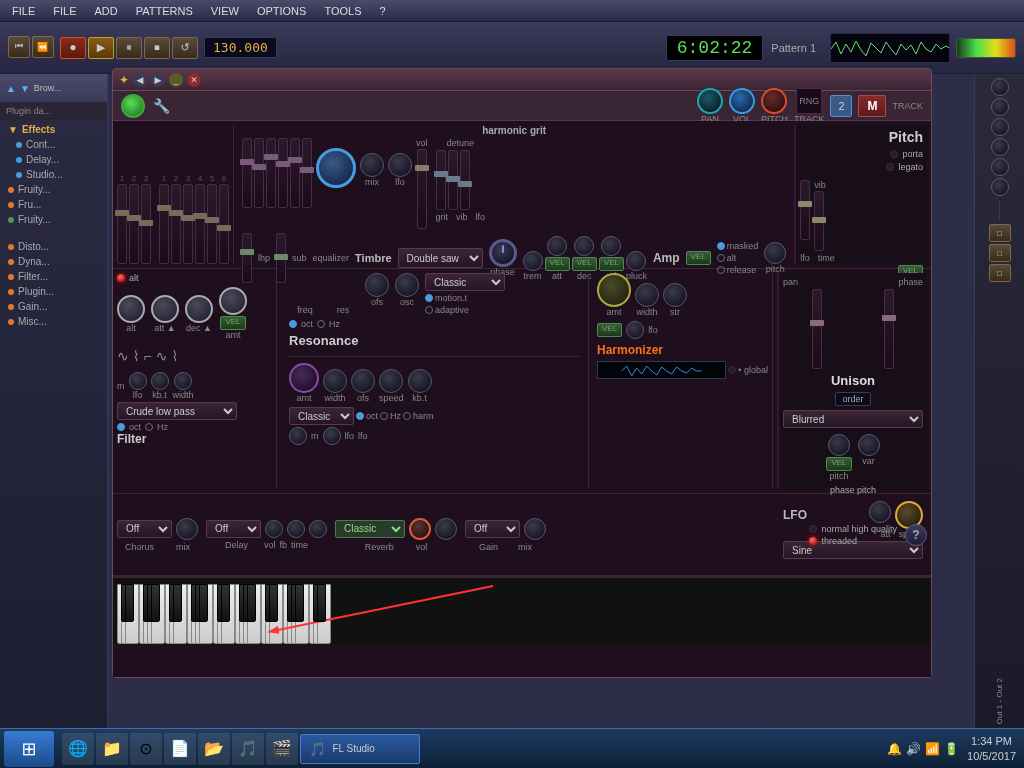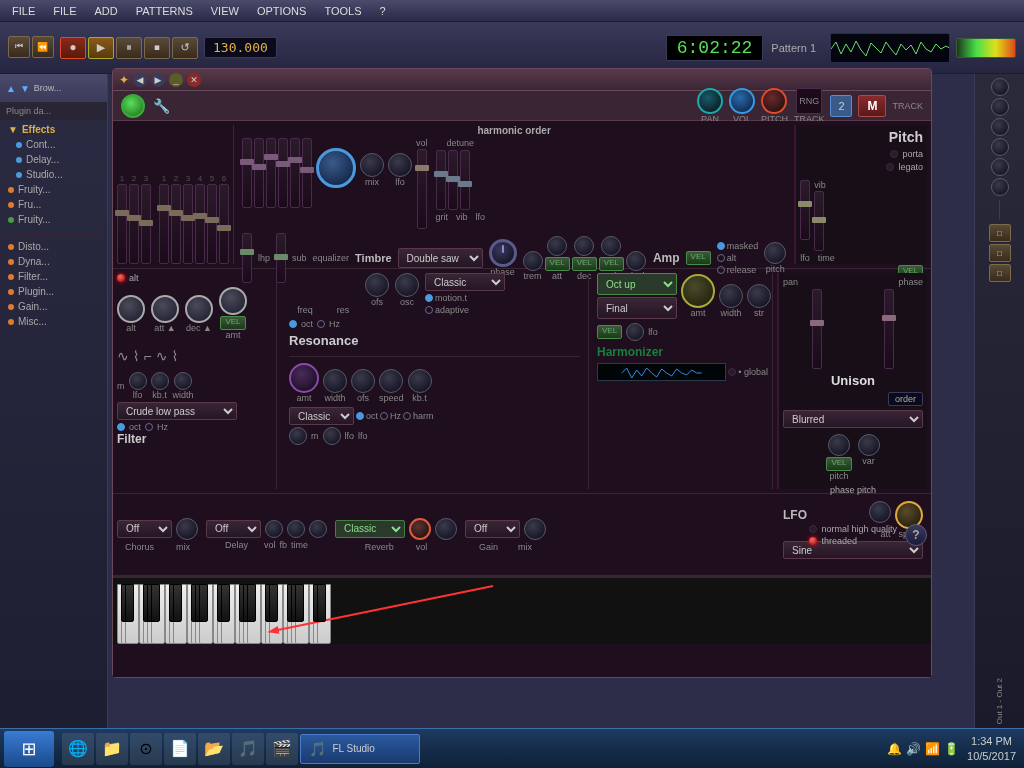--- a/index.html
+++ b/index.html
@@ -677,21 +677,21 @@
               <span style="font-size:8px;color:#555">6</span>
               <div class="fader-v" style="height:80px;position:relative">
                 <div class="slider-thumb" style="top:40px;background:#7a6a5a"></div>
               </div>
             </div>
           </div>
 
           <div style="flex:1;padding:0 4px">
 
             <div style="display:flex;justify-content:center;margin-bottom:2px">
-              <span class="section-label" style="font-size:10px;color:#aaa">harmonic order</span>
+              <span class="section-label" style="font-size:10px;color:#aaa">harmonic grit</span>
             </div>
 
             <div style="display:flex;align-items:flex-start;gap:4px">
 
               <div style="display:flex;gap:2px;align-items:flex-end">
                 <div class="fader-v" style="height:70px;position:relative">
                   <div class="slider-thumb" style="top:20px;background:#7a5a7a"></div>
                 </div>
                 <div class="fader-v" style="height:70px;position:relative">
                   <div class="slider-thumb" style="top:25px;background:#7a5a7a"></div>
@@ -1017,28 +1017,20 @@
                 <div class="k-dark" style="width:18px;height:18px"></div>
                 <span class="label-xs">lfo</span>
                 <span class="label-xs">lfo</span>
               </div>
             </div>
           </div>
 
           <div style="width:180px;padding:0 4px;border-right:1px solid #3a2535">
             <div style="display:flex;gap:4px;align-items:center;margin-bottom:4px">
 
-              <div style="display:flex;flex-direction:column;gap:2px">
-                <select class="mini-select" style="width:80px;height:22px;font-size:10px;background:#2a3a2a;border-color:#4a8a4a;color:#8adf8a">
-                  <option>Oct up</option>
-                </select>
-                <select class="mini-select" style="width:80px;height:22px;font-size:10px">
-                  <option>Final</option>
-                </select>
-              </div>
 
               <div style="display:flex;gap:4px;align-items:flex-end">
                 <div style="display:flex;flex-direction:column;align-items:center">
                   <div style="width:34px;height:34px;border-radius:50%;background:radial-gradient(circle at 40% 35%,#4a4a2a,#1a1a08);border:2px solid #aaaa3a;cursor:pointer"></div>
                   <span class="label-xs">amt</span>
                 </div>
                 <div style="display:flex;flex-direction:column;align-items:center">
                   <div class="k-dark" style="width:24px;height:24px"></div>
                   <span class="label-xs">width</span>
                 </div>
@@ -1047,21 +1039,21 @@
                   <span class="label-xs">str</span>
                 </div>
               </div>
             </div>
 
             <div style="display:flex;align-items:center;gap:4px">
               <div class="vel-btn">VEL</div>
               <div class="k-dark" style="width:18px;height:18px"></div>
               <span class="label-xs">lfo</span>
             </div>
-            <span class="section-label" style="font-size:12px;color:#15803d;display:block;margin-top:4px">Harmonizer</span>
+            <span class="section-label" style="font-size:12px;color:#f97316;display:block;margin-top:4px">Harmonizer</span>
 
             <div style="display:flex;align-items:center;gap:2px;margin-top:4px">
               <div style="flex:1;height:18px;background:#000508;border:1px solid #2a3a4a;overflow:hidden">
                 <svg width="100%" height="18" viewBox="0 0 80 18">
                   <polyline points="0,9 5,4 10,14 15,6 20,12 25,4 30,9 35,13 40,5 45,9 50,12 55,5 60,9 65,11 70,6 75,9 80,9" stroke="#3a8adf" stroke-width="1" fill="none"></polyline>
                 </svg>
               </div>
               <div style="display:flex;align-items:center;gap:2px">
                 <span class="led led-off"></span>
                 <span class="label-xs">• global</span>
@@ -1081,21 +1073,21 @@
                 <div class="fader-v" style="height:80px;position:relative">
                   <div class="slider-thumb" style="top:30px;background:#8a6a7a"></div>
                 </div>
                 <div class="fader-v" style="height:80px;position:relative">
                   <div class="slider-thumb" style="top:25px;background:#8a6a7a"></div>
                 </div>
               </div>
               
               <span class="section-label" style="font-size:13px;color:#ddd;display:block;text-align:center">Unison</span>
               
-              <div style="display:flex;justify-content:flex-end;margin-top:4px">
+              <div style="display:flex;justify-content:center;margin-top:4px">
                 <div style="background:#0a0a1a;border:1px solid #3a3a5a;color:#aaa;font-size:9px;padding:1px 6px;border-radius:2px">order</div>
               </div>
               
               <select class="mini-select" style="width:100%;margin-top:4px">
                 <option>Blurred</option>
               </select>
               
               <div style="display:flex;gap:6px;margin-top:6px;justify-content:center">
                 <div style="display:flex;flex-direction:column;align-items:center">
                   <div class="k-dark" style="width:22px;height:22px"></div>

